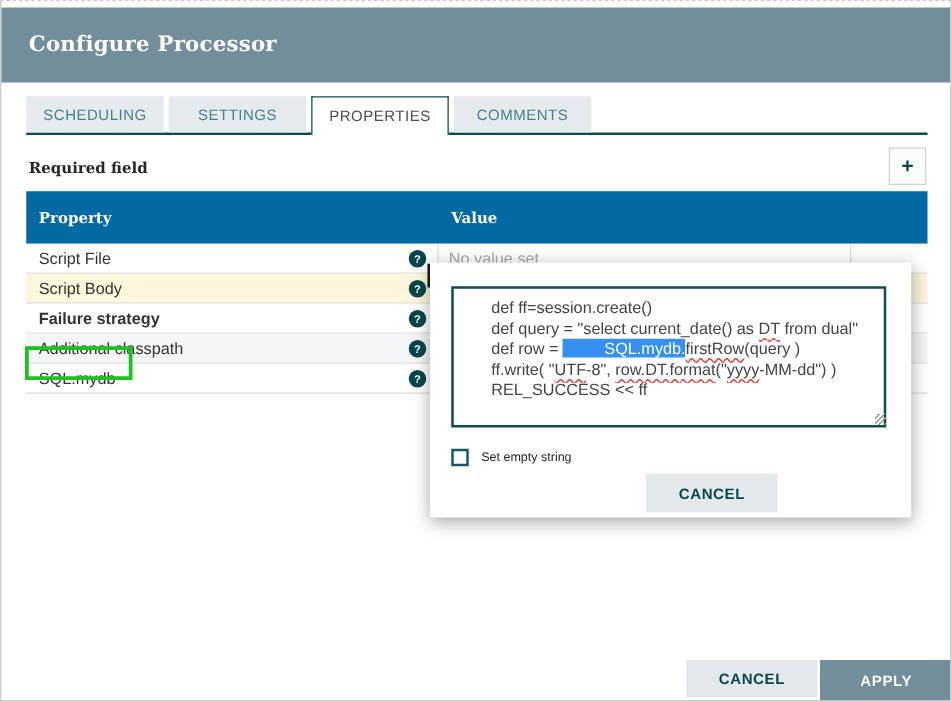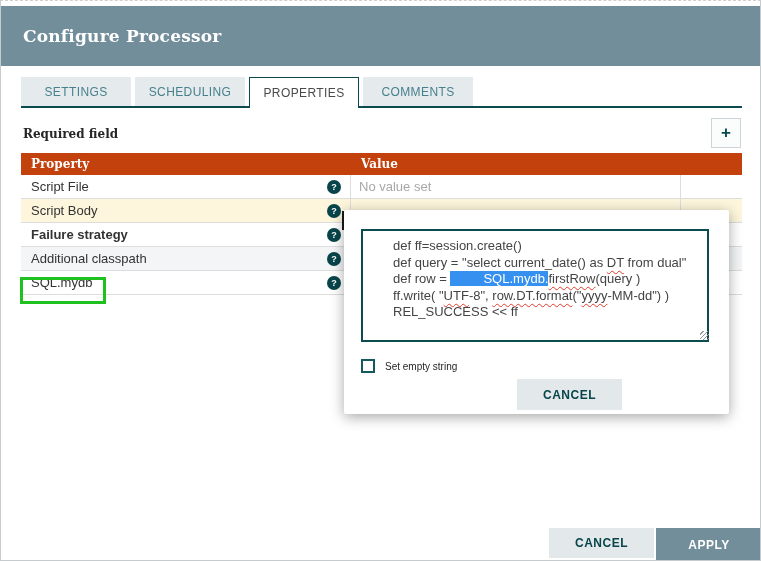--- a/index.html
+++ b/index.html
@@ -41,21 +41,21 @@
   .add-btn {
     position:absolute; left:710px; top:117px; width:30px; height:30px;
     background:#fbfcfc; border:1px solid #ccd4d8;
     display:flex; align-items:center; justify-content:center;
     color:#0b4a4e; font-size:17px; font-weight:bold; cursor:pointer;
   }
   
   .prop-table { position:absolute; left:20px; top:152px; width:721px; }
   .prop-header {
     display:grid; grid-template-columns:330px 330px 61px;
-    height:22px; background:#c2410c; color:#fff;
+    height:42px; background:#0369a1; color:#fff;
     font-family:"DejaVu Serif", serif; font-size:12px; font-weight:bold;
     align-items:center;
   }
   .prop-header > div { padding-left:10px; }
   .prop-row {
     display:grid; grid-template-columns:330px 330px 61px;
     height:24px; background:#fff; border-bottom:1px solid #ddd;
     font-size:13px; color:#333; align-items:center;
   }
   .prop-row.bg-selected { background:#fdf6dc; }
@@ -130,22 +130,22 @@
   .footer-apply { left:655px; top:527px; width:106px; height:34px; }
 </style>
 </head>
 <body>
 
 <div class="titlebar">
   <h1>Configure Processor</h1>
 </div>
 
 <div class="tabs" id="tabs">
+    <div class="tab">SCHEDULING</div>
     <div class="tab">SETTINGS</div>
-    <div class="tab">SCHEDULING</div>
     <div class="tab active">PROPERTIES</div>
     <div class="tab">COMMENTS</div>
   </div>
 
 <div class="required-label">Required field</div>
 <div class="add-btn">
   <span>+</span>
 </div>
 
 <div class="prop-table">

